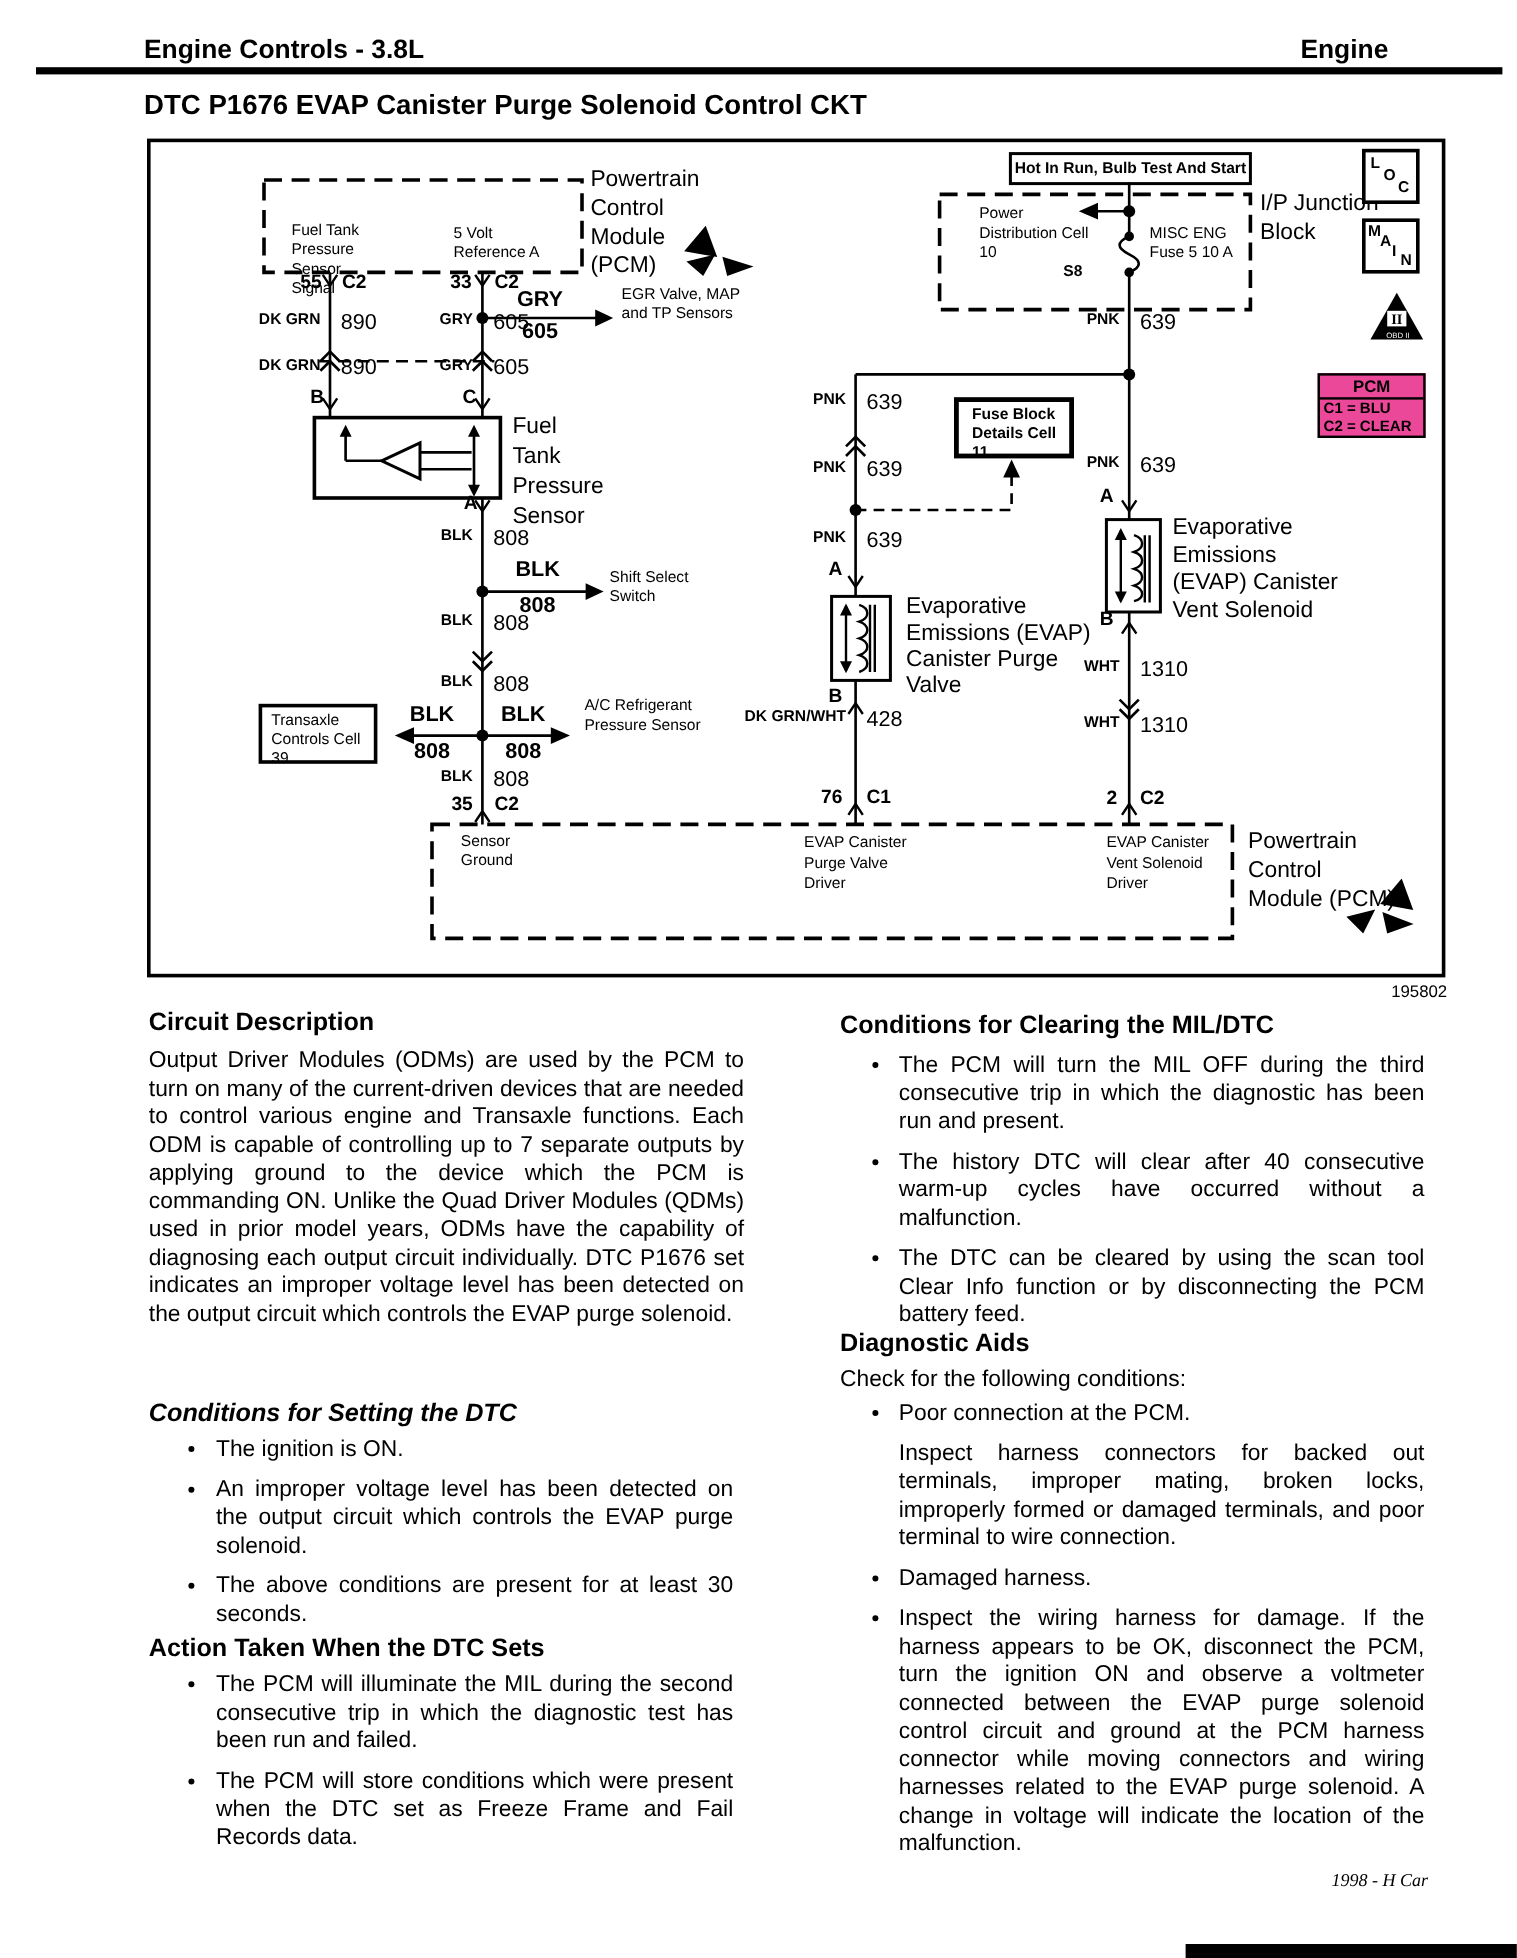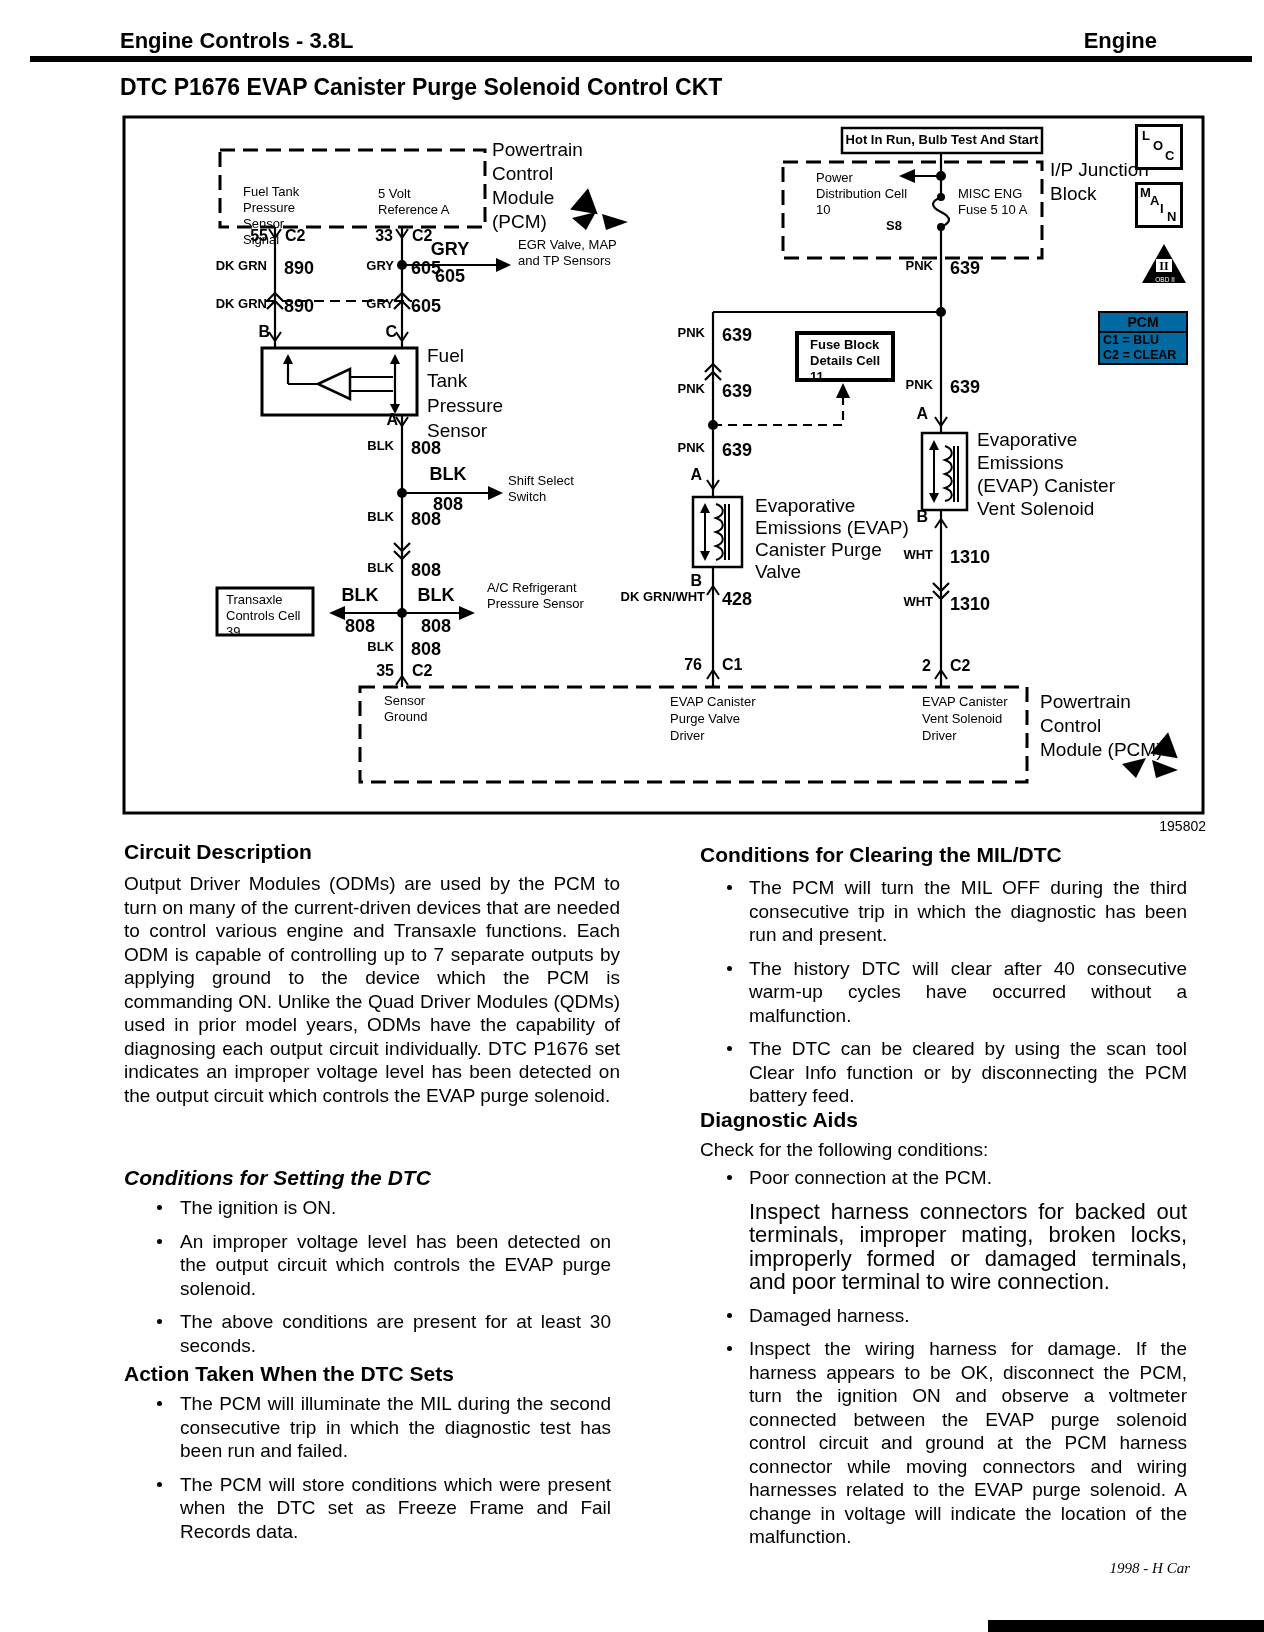--- a/index.html
+++ b/index.html
@@ -6,32 +6,32 @@
   body{width:1264px;height:1632px;position:relative;background:#fff;color:#000;
        font-family:"Liberation Sans",sans-serif;overflow:hidden;}
   .abs{position:absolute;}
   .hdr{font-size:22px;font-weight:bold;}
   .title{font-size:23px;font-weight:bold;}
   .rule{background:#000;}
   .f13{font-size:13px;line-height:16px;}
   .f19{font-size:19px;line-height:24px;}
   .pin{font-size:16px;font-weight:bold;}
   .wc{font-size:13px;font-weight:bold;text-align:right;}
-  .wn{font-size:18px;font-weight:bold;}
+  .wn{font-size:18px;font-weight:normal;}
   .hc{font-size:18px;font-weight:bold;text-align:center;}
   .sec-h{font-size:21px;font-weight:bold;line-height:24px;}
   .body-p{font-size:19px;line-height:23.5px;text-align:justify;}
   .bullet{position:relative;padding-left:56px;margin-bottom:10px;font-size:19px;line-height:23.5px;text-align:justify;}
   .bullet .dot{position:absolute;left:33px;top:9px;width:5px;height:5px;background:#000;border-radius:50%;}
   .rcol .bullet{padding-left:49px;}
   .rcol .bullet .dot{left:27px;}
-  .note{font-size:22px;line-height:23.5px;text-align:justify;padding-left:49px;margin-bottom:10px;}
+  .note{font-size:19px;line-height:23.5px;text-align:justify;padding-left:49px;margin-bottom:10px;}
   .iconbox{position:absolute;border:3px solid #000;background:#fff;}
   .iconbox span{position:absolute;font-size:13px;font-weight:bold;}
-  .legend{position:absolute;border:2.5px solid #000;background:#0369a1;}
+  .legend{position:absolute;border:2.5px solid #000;background:#ec4899;}
   .legend .lt{font-size:14px;font-weight:bold;text-align:center;border-bottom:2px solid #000;padding:1px 0;}
   .legend .lr{font-size:12.5px;font-weight:bold;padding:0 3px;line-height:15px;}
   .footer{font-size:15px;font-style:italic;font-family:"Liberation Serif",serif;}
   .fig{font-size:14px;}
 </style>
 </head>
 <body>
 
 <div class="abs hdr" style="left:120px;top:28px;">Engine Controls - 3.8L</div>
 <div class="abs hdr" style="left:957px;top:28px;width:200px;text-align:right;">Engine</div>

